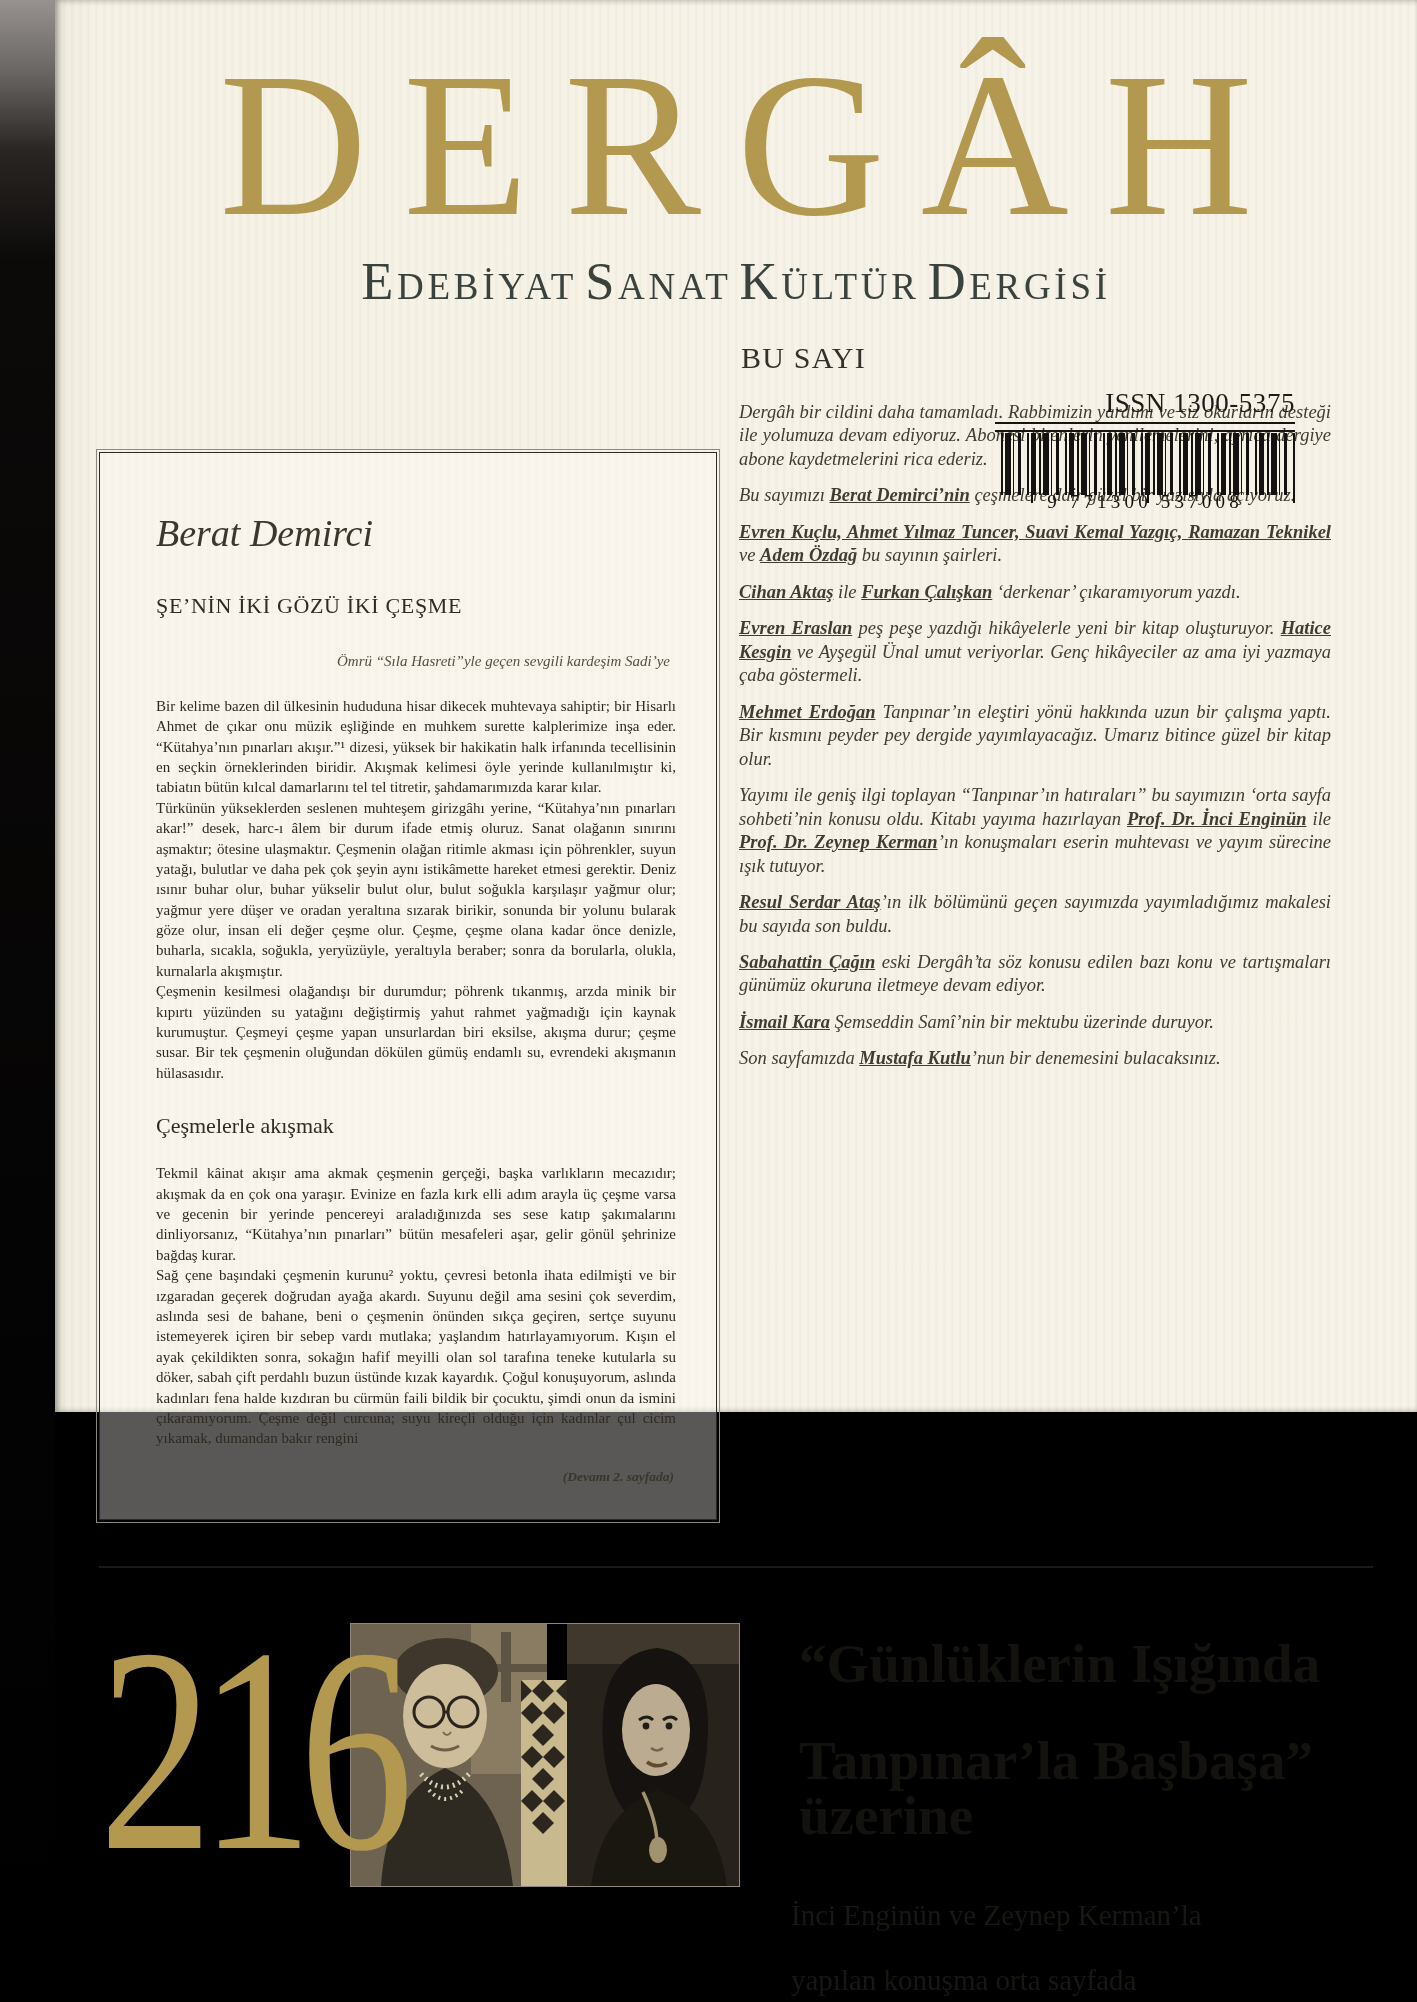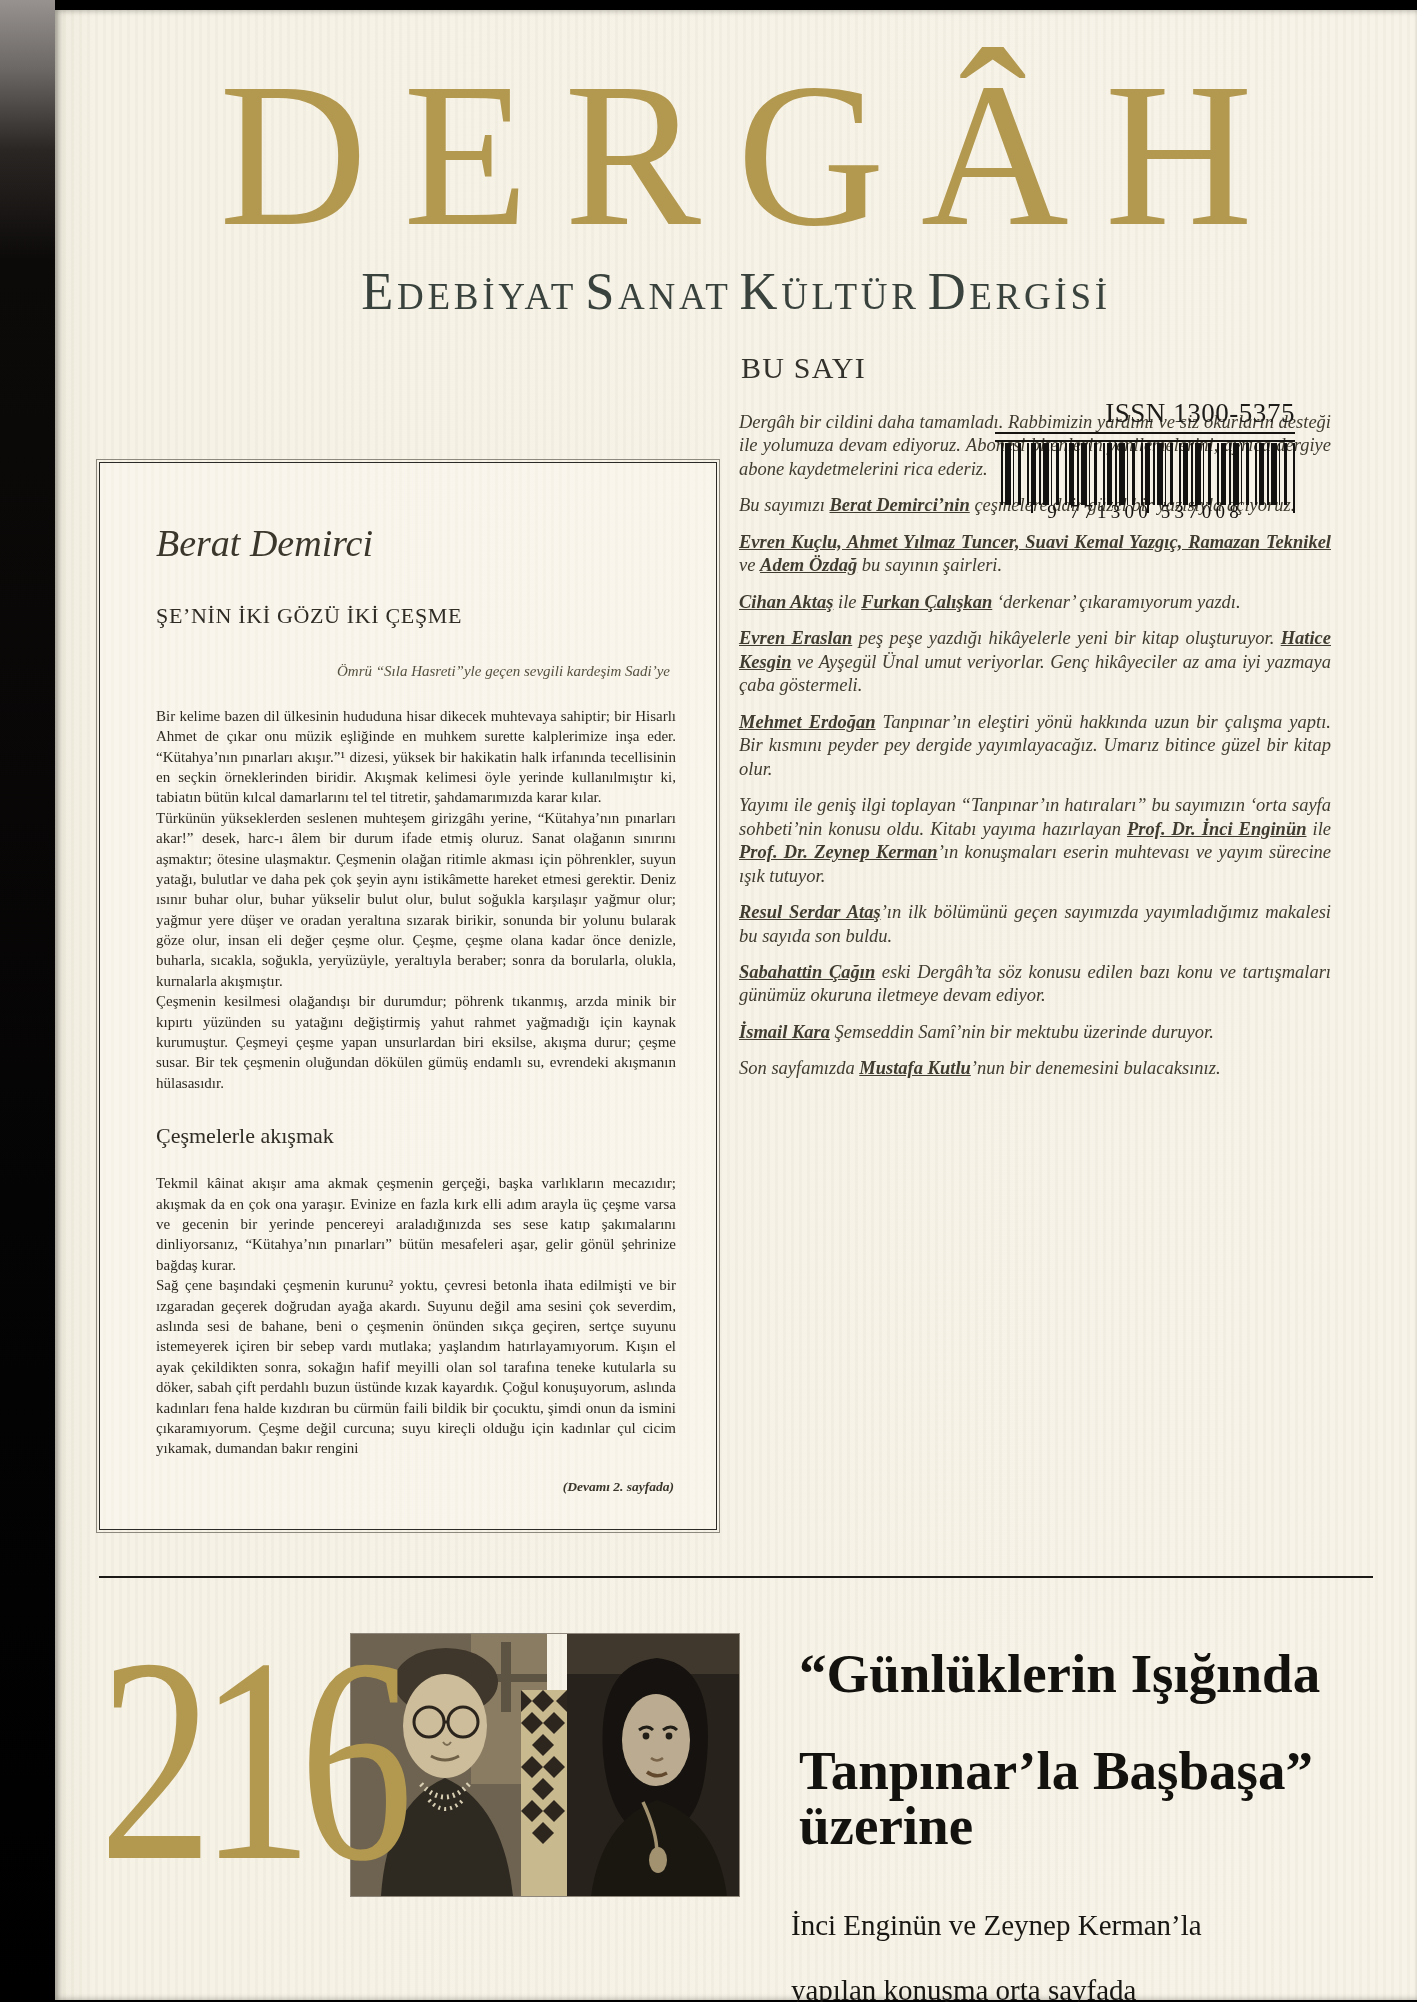--- a/index.html
+++ b/index.html
@@ -7,21 +7,21 @@
     width:1417px;height:2002px;position:relative;
     background:#000;overflow:hidden;
     font-family:"Liberation Serif", serif;
   }
   
   .scan-edge{
     position:absolute;left:0;top:0;width:55px;height:2002px;
     background:linear-gradient(180deg,#97928f 0px,#6b6765 70px,#2a2624 150px,#0c0a09 260px,#050404 60%,#000 100%);
   }
   .page{
-    position:absolute;left:55px;top:10px;right:0;height:1990px;
+    position:absolute;left:55px;top:0;right:0;height:1412px;
     background:
       repeating-linear-gradient(90deg, rgba(120,110,80,0.04) 0 3px, rgba(0,0,0,0) 3px 8px),
       linear-gradient(90deg,#efebdd 0,#f6f2e6 40px,#f7f3e8 100%);
     box-shadow:inset 3px 0 6px rgba(0,0,0,0.35);
   }
   
   .masthead{
     text-align:center;padding-top:42px;
     color:#b3984f;
     font-size:205px;line-height:1.0;letter-spacing:0.175em;

